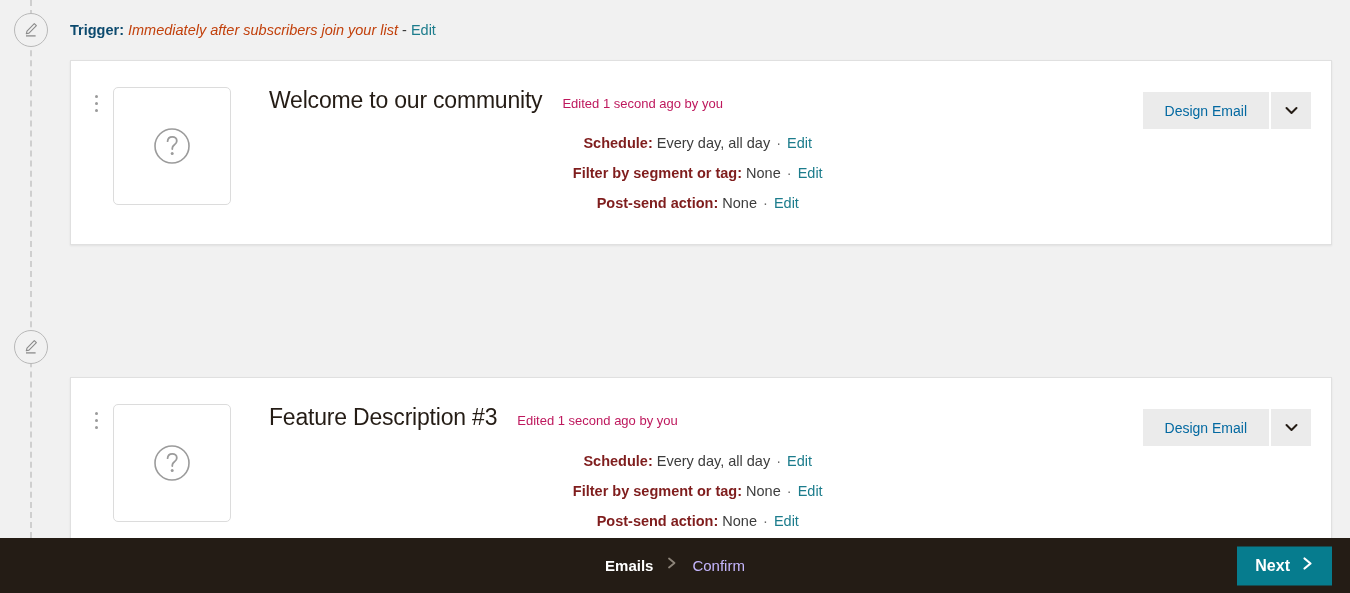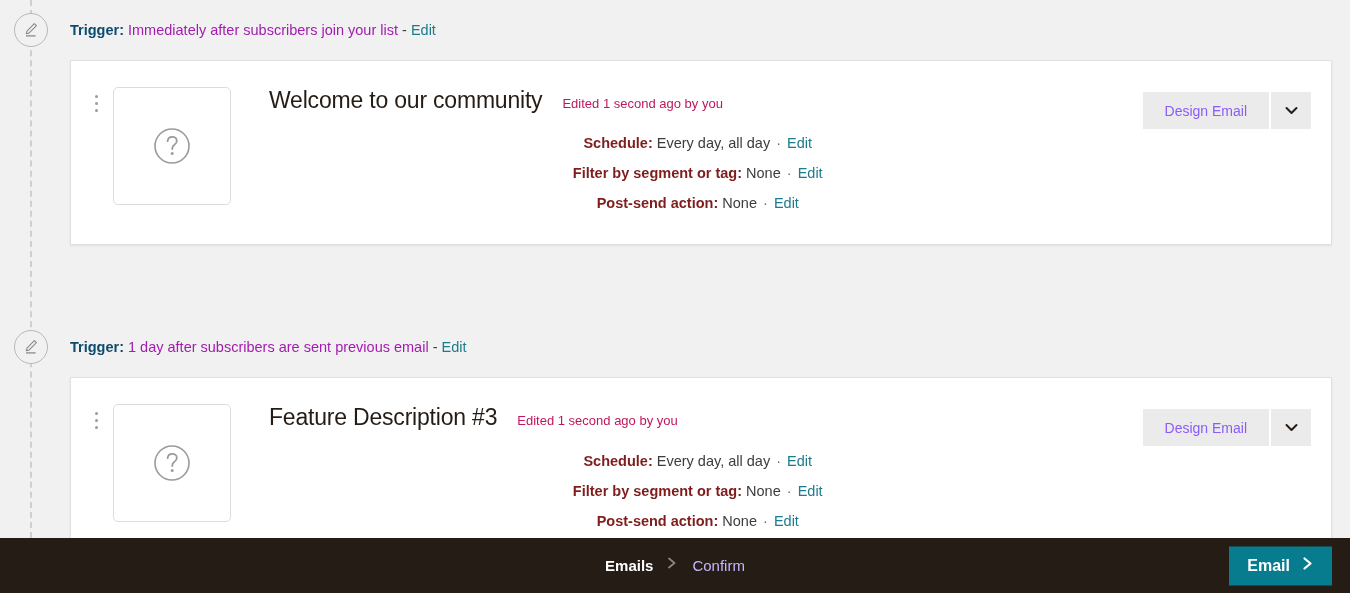--- a/index.html
+++ b/index.html
@@ -68,21 +68,21 @@
   .pencil-badge svg { display: block; }
 
   .trigger-text {
     margin-left: 70px;
     font-size: 14.5px;
     line-height: 1.3;
     color: #3c3c3c;
     white-space: nowrap;
   }
   .trigger-text .lbl { font-weight: bold; color: #0c4a6e; }
-  .trigger-text .val { color: #a21caf; }
+  .trigger-text .val { color: #c2410c; font-style: italic; }
   .trigger-text .dash { color: #3c3c3c; }
 
   a.link, .link {
     color: #1c7c8c;
     text-decoration: none;
     cursor: pointer;
   }
 
   
   .card {
@@ -172,21 +172,21 @@
     margin-left: 16px;
   }
   .split-btn {
     display: flex;
     align-items: stretch;
     height: 37px;
   }
   .split-main, .split-caret {
     background: #ebebeb;
     border: none;
-    color: #8b5cf6;
+    color: #0369a1;
     font-family: "Liberation Sans", sans-serif;
     cursor: pointer;
     display: flex;
     align-items: center;
     justify-content: center;
   }
   .split-main {
     font-size: 14px;
     padding: 0 22px;
     white-space: nowrap;
@@ -327,26 +327,20 @@
 
     <div class="step">
 
       <div class="trigger-row">
         <div class="pencil-badge">
           <svg width="20" height="20" viewBox="0 0 20 20" aria-hidden="true">
             <path d="M13.3 3.6 L15.4 5.7 L8.0 13.1 L5.3 13.8 L6.0 11.1 Z" fill="none" stroke="#8a8a8a" stroke-width="1.1" stroke-linejoin="round"></path>
             <line x1="5.0" y1="15.9" x2="14.6" y2="15.9" stroke="#8a8a8a" stroke-width="1.3"></line>
           </svg>
         </div>
-        <div class="trigger-text">
-          <span class="lbl">Trigger:</span>
-          <span class="val">1 day after subscribers are sent previous email</span>
-          <span class="dash">-</span>
-          <span class="link">Edit</span>
-        </div>
       </div>
 
       <div class="card">
         <div class="kebab">
           <i></i>
           <i></i>
           <i></i>
         </div>
 
         <div class="thumb">
@@ -405,21 +399,21 @@
       <span class="crumb-active">Emails</span>
       <span class="crumb-sep">
         <svg width="11" height="12" viewBox="0 0 11 12" aria-hidden="true">
           <path d="M2 1.5 L7.5 6 L2 10.5" fill="none" stroke="#8d8479" stroke-width="1.8" stroke-linecap="round" stroke-linejoin="round"></path>
         </svg>
       </span>
       <span class="crumb-inactive">Confirm</span>
     </div>
 
     <button class="next-btn">
-      <span>Email</span>
+      <span>Next</span>
       <span>
         <svg width="12" height="14" viewBox="0 0 12 14" aria-hidden="true">
           <path d="M2.5 2 L8.5 7 L2.5 12" fill="none" stroke="#ffffff" stroke-width="2.2" stroke-linecap="round" stroke-linejoin="round"></path>
         </svg>
       </span>
     </button>
   </div>
 
 </div>
 

